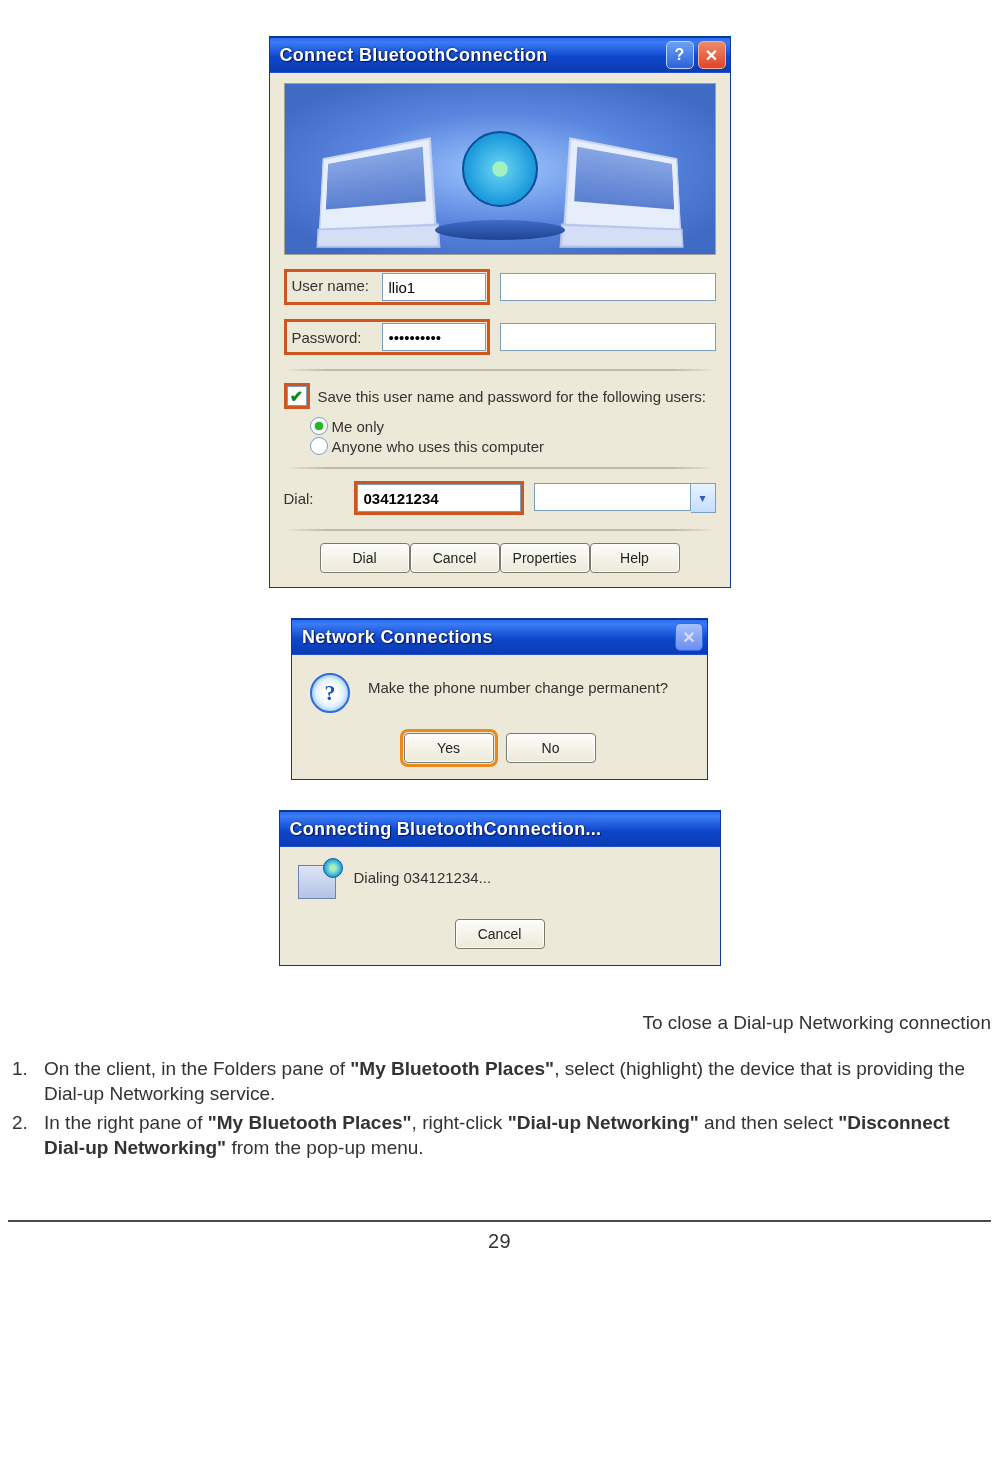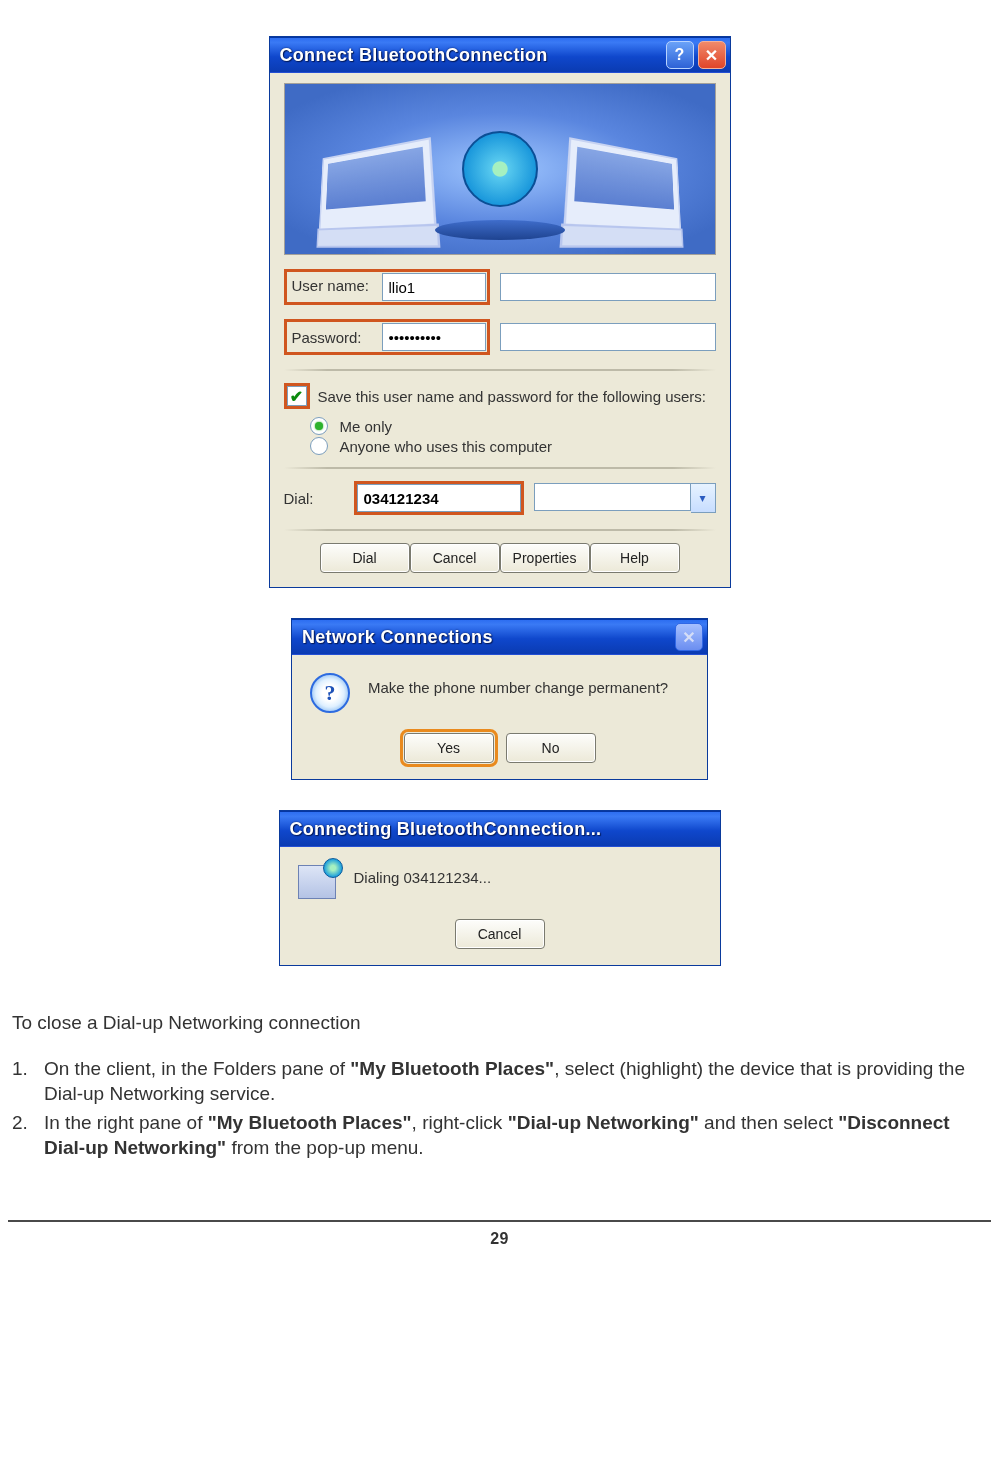--- a/index.html
+++ b/index.html
@@ -144,21 +144,21 @@
 .callout { border:3px solid #d0561f; padding:1px; box-sizing:border-box; }
 .callout.thin { border-width:3px; }
 
 
 .cb-row { display:flex; align-items:center; gap:8px; margin:6px 0 8px 0; }
 .xp-checkbox {
   width:18px; height:18px; border:1px solid #7b9ebd; background:#fff;
   display:flex; align-items:center; justify-content:center;
   color:#0b8a0e; font-size:16px; font-weight:bold;
 }
-.radio-row { display:flex; align-items:center; gap:12px; margin:2px 0 2px 26px; font-size:15px; }
+.radio-row { display:flex; align-items:center; gap:4px; margin:2px 0 2px 26px; font-size:15px; }
 .xp-radio {
   width:16px; height:16px; border:1px solid #7b9ebd; background:#fff; border-radius:50%;
   display:flex; align-items:center; justify-content:center;
 }
 .xp-radio .dot { width:8px; height:8px; border-radius:50%; }
 .dot.green { background:#2eb22e; box-shadow:0 0 2px #2eb22e; }
 
 .hr { height:2px; margin:12px 0;
   background:linear-gradient(to right, rgba(0,0,0,.0), #bdbaa8 10%, #bdbaa8 90%, rgba(0,0,0,.0));
 }
@@ -197,28 +197,28 @@
 }
 .modem-icon::after {
   content:""; position:absolute; right:-8px; top:-8px;
   width:18px; height:18px; border-radius:50%;
   background:radial-gradient(#a5f0c0 20%, #1c9edc 70%);
   border:1px solid #0d5c9c;
 }
 
 
 .body-text { margin-top:16px; margin-bottom:22px; }
-.body-text p { margin:0 0 22px 4px; }
+.body-text p { margin:0 0 22px 4px;text-align:right; }
 .steps { padding-left:0; margin:0; list-style:none; counter-reset:step; }
 .steps li { counter-increment:step; position:relative; padding-left:36px; margin-bottom:4px; line-height:1.32; }
 .steps li::before { content:counter(step) "."; position:absolute; left:4px; }
 .b { font-weight:bold; }
 
 .page-rule { height:2px; background:#4a4a4a; margin:60px 0 8px 0; }
-.page-number { text-align:center; font-family:Arial, sans-serif; font-weight:700; letter-spacing:.3px; font-size:16px; }
+.page-number { text-align:center; font-family:Arial, sans-serif; font-weight:400; letter-spacing:.3px; font-size:20px; }
 </style>
 </head>
 <body>
 <div class="page">
 
 <div class="dialogs-col">
 
 <div class="xp-dialog dialog-connect">
   <div class="titlebar">
     <span class="title">Connect BluetoothConnection</span>

